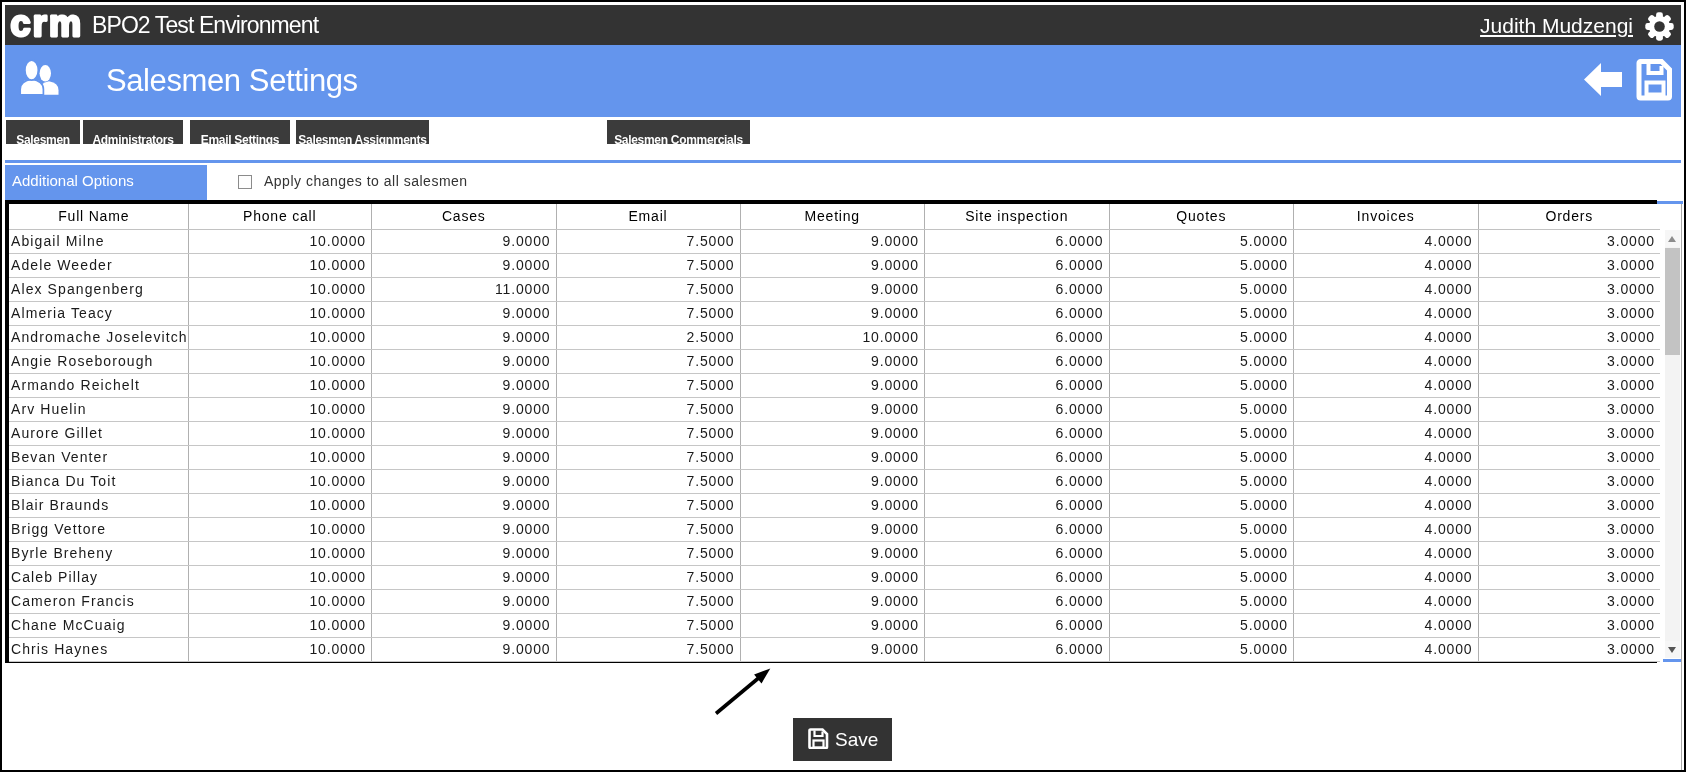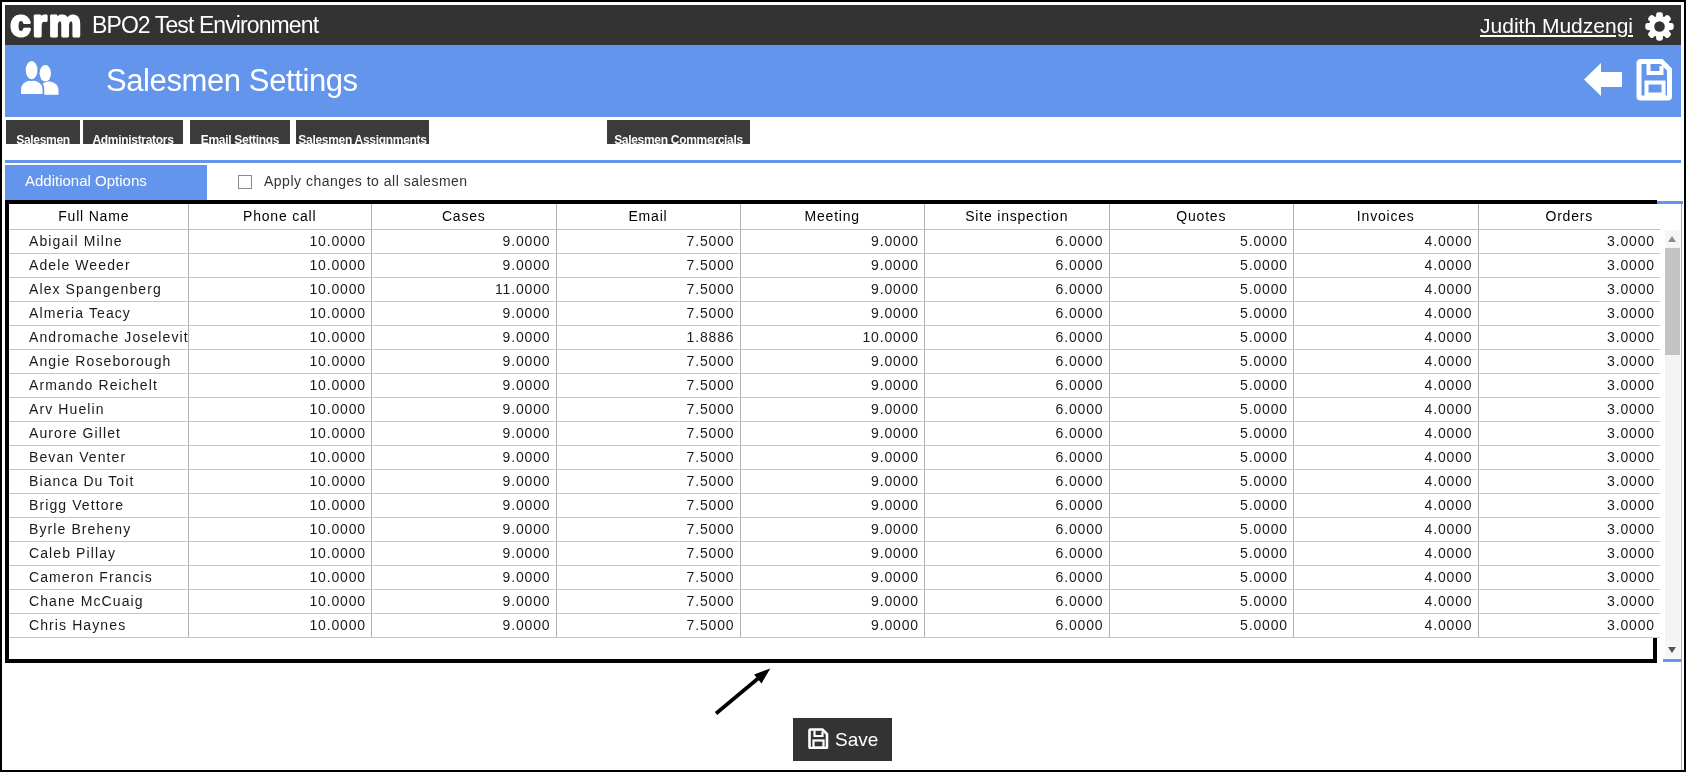--- a/index.html
+++ b/index.html
@@ -11,31 +11,31 @@
   #bpo2 { left:90px; top:3px; height:40px; line-height:41px; font-size:23px; letter-spacing:-0.9px; color:#fff; }
   #user { top:3px; right:51px; height:40px; line-height:41px; font-size:21px; color:#fff;text-decoration:underline; }
 
   #bluebar { left:3px; top:43px; width:1676px; height:72px; background:#6495ED; }
   #title { left:88px; top:43px; height:72px; line-height:72px; font-size:31px; letter-spacing:-0.4px; color:#fff;margin-left:16px; }
 
   .tab { top:118px; height:24px; background:#3b3b3b; color:#fff; font-size:12px; font-weight:bold; letter-spacing:-0.3px; text-align:center; line-height:40px; z-index:2; }
   .tab.active { top:115px; height:47px; line-height:47px; z-index:4; }
   #blueline1 { left:3px; top:158px; width:1676px; height:3px; background:#6495ED; z-index:3; }
 
-  #addopt { left:3px; top:163px; width:202px; height:37px; background:#6495ED; color:#fff; font-size:15px; line-height:31px; padding-left:20px; z-index:2; }
+  #addopt { left:3px; top:163px; width:202px; height:37px; background:#6495ED; color:#fff; font-size:15px; line-height:31px; padding-left:7px; z-index:2; }
   #blueline2 { left:3px; top:199px; width:1678px; height:3px; background:#6495ED; z-index:1; }
   #checkbox { left:236px; top:173px; width:14px; height:14px; border:1px solid #8b8b8b; background:#fdfdfd; }
   #chklabel { left:262px; top:171px; font-size:14px; letter-spacing:0.5px; color:#333; }
 
   #grid { left:3px; top:198px; width:1652px; height:463px; border:4px solid #000; background:#fff; z-index:5; }
   table { border-collapse:collapse; table-layout:fixed; width:1651px; }
   th { height:25px; font-size:14px; font-weight:normal; letter-spacing:0.8px; color:#000; text-align:center; border-bottom:1px solid #c2c2c2; border-right:1px solid #b0b0b0; background:#fff; }
   td { height:24px; font-size:14px; letter-spacing:0.4px; color:#1a1a1a; border-bottom:1px solid #c6c6c6; border-right:1px solid #b0b0b0; background:#fff; white-space:nowrap; overflow:hidden; }
   th:last-child, td:last-child { border-right:none; }
-  td.n { text-align:left; padding-left:20px; letter-spacing:1.1px;margin-left:24px; }
+  td.n { text-align:left; padding-left:2px; letter-spacing:1.1px;margin-left:24px; }
   td.v { text-align:right; padding-right:5px; letter-spacing:0.85px; }
 
   #sbar { left:1662.5px; top:228px; width:15.5px; height:428px; background:#f3f3f3; z-index:6; }
   #sbup { left:0; top:0; width:15.5px; height:17px; background:#f6f6f6; }
   #sbdn { left:0; bottom:0; width:15.5px; height:17px; background:#f6f6f6; }
   #sthumb { left:0.5px; top:18px; width:14.5px; height:107px; background:#c3c3c3; }
   .tri { width:0; height:0; position:absolute; left:3.2px; }
   #blueseg { left:1661px; top:657px; width:18px; height:3px; background:#6495ED; z-index:6; }
   #grayline { left:1679px; top:200px; width:1px; height:568px; background:#a8a8a8; }
 
@@ -165,21 +165,21 @@
             <td class="v">9.0000</td>
             <td class="v">6.0000</td>
             <td class="v">5.0000</td>
             <td class="v">4.0000</td>
             <td class="v">3.0000</td>
           </tr>
   <tr>
             <td class="n">Andromache Joselevitch</td>
             <td class="v">10.0000</td>
             <td class="v">9.0000</td>
-            <td class="v">1.8886</td>
+            <td class="v">2.5000</td>
             <td class="v">10.0000</td>
             <td class="v">6.0000</td>
             <td class="v">5.0000</td>
             <td class="v">4.0000</td>
             <td class="v">3.0000</td>
           </tr>
   <tr>
             <td class="n">Angie Roseborough</td>
             <td class="v">10.0000</td>
             <td class="v">9.0000</td>
@@ -229,20 +229,31 @@
             <td class="v">9.0000</td>
             <td class="v">7.5000</td>
             <td class="v">9.0000</td>
             <td class="v">6.0000</td>
             <td class="v">5.0000</td>
             <td class="v">4.0000</td>
             <td class="v">3.0000</td>
           </tr>
   <tr>
             <td class="n">Bianca Du Toit</td>
+            <td class="v">10.0000</td>
+            <td class="v">9.0000</td>
+            <td class="v">7.5000</td>
+            <td class="v">9.0000</td>
+            <td class="v">6.0000</td>
+            <td class="v">5.0000</td>
+            <td class="v">4.0000</td>
+            <td class="v">3.0000</td>
+          </tr>
+  <tr>
+            <td class="n">Blair Braunds</td>
             <td class="v">10.0000</td>
             <td class="v">9.0000</td>
             <td class="v">7.5000</td>
             <td class="v">9.0000</td>
             <td class="v">6.0000</td>
             <td class="v">5.0000</td>
             <td class="v">4.0000</td>
             <td class="v">3.0000</td>
           </tr>
   <tr>

